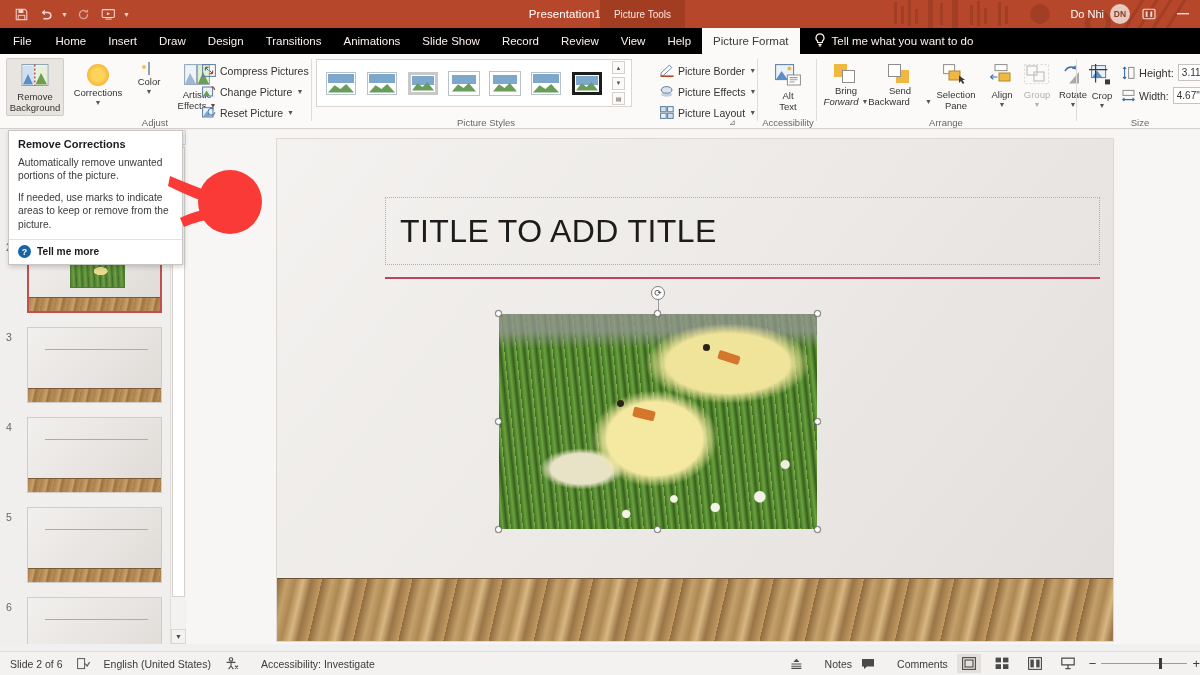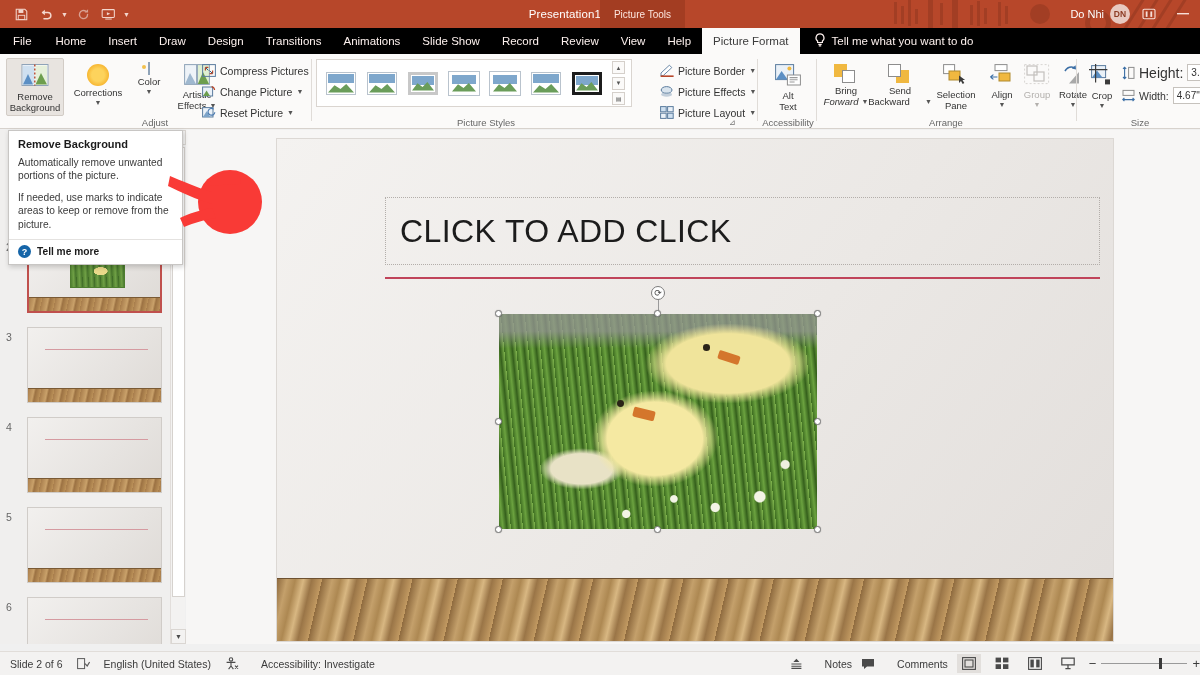--- a/index.html
+++ b/index.html
@@ -594,21 +594,21 @@
         </span>
         <span>Crop</span>
         <span class="dd">▼</span>
       </div>
       <div style="position:absolute;left:42px;top:10px;display:flex;flex-direction:column;gap:6px;">
         <div style="display:flex;align-items:center;gap:4px;">
           <svg width="13" height="14" viewBox="0 0 13 14">
               <path d="M2.6 1.4v11M1 2.8l1.6-1.6 1.6 1.6M1 11l1.6 1.6L4.2 11" stroke="#3b6ea5" stroke-width="1.1" fill="none"></path>
               <rect x="6.6" y="1.4" width="5.4" height="11" fill="none" stroke="#8d8d8d"></rect>
             </svg>
-          <span style="font-size:14px;color:#333;">Height:</span>
+          <span style="font-size:11px;color:#333;">Height:</span>
           <span class="size-field">3.11"</span>
         </div>
         <div style="display:flex;align-items:center;gap:4px;">
           <svg width="13" height="14" viewBox="0 0 13 14">
               <rect x="1" y="1.4" width="11" height="5" fill="none" stroke="#8d8d8d"></rect>
               <path d="M1 10.6h11M2.4 9l-1.6 1.6L2.4 12.2M10.6 9l1.6 1.6-1.6 1.6" stroke="#3b6ea5" stroke-width="1.1" fill="none"></path>
             </svg>
           <span style="font-size:10.5px;color:#333;">Width:</span>
           <span class="size-field">4.67"</span>
         </div>
@@ -658,21 +658,21 @@
 
   <div class="sp-scroll">
     <div class="sp-arrow up">▲</div>
     <div class="sp-thumb"></div>
     <div class="sp-arrow dn">▼</div>
   </div>
 
   <div class="workspace">
     <div class="slide">
       <div class="title-ph">
-        <span>CLICK TO ADD CLICK</span>
+        <span>TITLE TO ADD TITLE</span>
       </div>
       <div class="title-rule"></div>
 
       <div class="picbox">
         <div class="pic">
           <span class="beak1"></span>
           <span class="eye1"></span>
           <span class="beak2"></span>
           <span class="eye2"></span>
         </div>
@@ -686,21 +686,21 @@
         <span class="sel-handle" style="left:-4px;bottom:-4px;"></span>
         <span class="sel-handle" style="left:50%;margin-left:-4px;bottom:-4px;"></span>
         <span class="sel-handle" style="right:-4px;bottom:-4px;"></span>
       </div>
 
       <div class="slide-floor"></div>
     </div>
   </div>
 
   <div class="tooltip">
-    <div class="tt-title">Remove Background</div>
+    <div class="tt-title">Remove Corrections</div>
     <div class="tt-body">Automatically remove unwanted portions of the picture.</div>
     <div class="tt-body">If needed, use marks to indicate areas to keep or remove from the picture.</div>
     <div class="tt-foot">
       <span class="tt-help">?</span>
       <span class="tt-link">Tell me more</span>
     </div>
   </div>
 
   <div class="hand">
     <svg width="100" height="100" viewBox="0 0 100 100">

